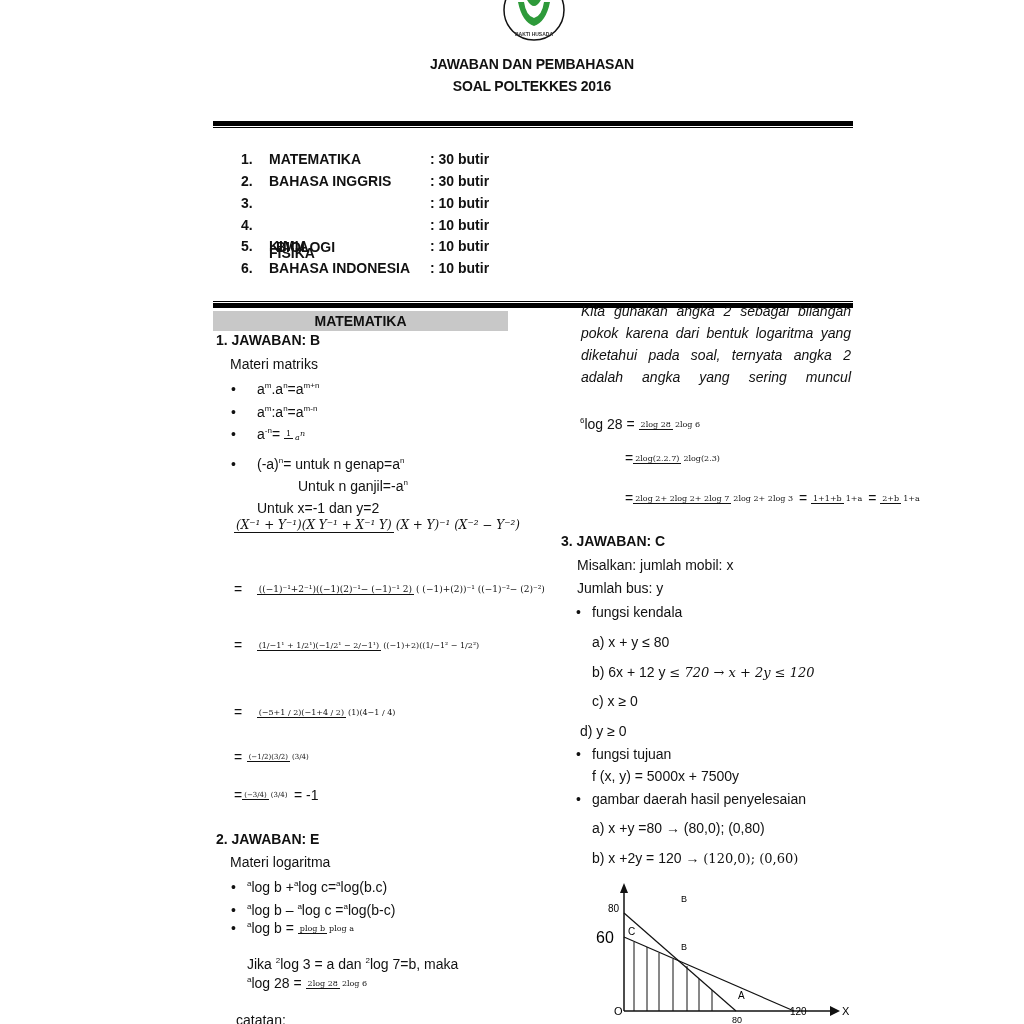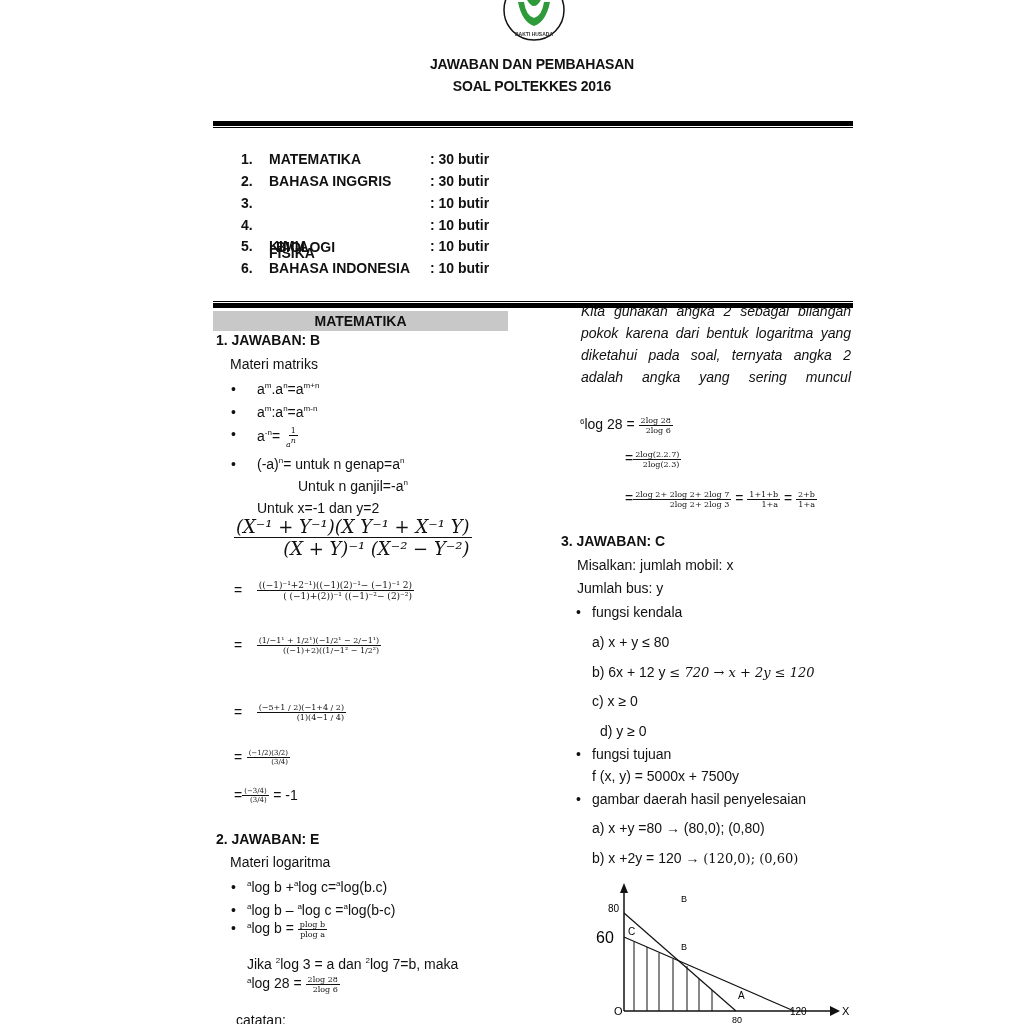--- a/index.html
+++ b/index.html
@@ -12,21 +12,21 @@
   .rule-thin { left:213px; width:640px; height:1px; background:#000; }
   .subj { font-weight:bold; font-size:14px; }
   .section-bar { left:213px; top:311px; width:295px; height:20px; background:#c8c8c8;
                  font-weight:bold; font-size:14px; text-align:center; line-height:20px; }
   .t { font-size:14px; white-space:nowrap; }
   .b { font-weight:bold; }
   .just { text-align:justify; text-align-last:justify; width:270px; font-size:14px; font-style:italic; white-space:normal; }
   .bullet::before { content:"•"; position:absolute; left:-26px; font-size:14px; }
   .bullet2::before { content:"•"; position:absolute; left:-16px; font-size:14px; }
   .math { font-family:"DejaVu Serif", serif; font-style:italic; }
-  .frac { display:inline-flex; flex-direction:column; align-items:flex-end; vertical-align:middle; font-family:"DejaVu Serif", serif; }
+  .frac { display:inline-flex; flex-direction:row; align-items:flex-start; vertical-align:middle; font-family:"DejaVu Serif", serif; }
   .frac .n { border-bottom:1px solid #111; padding:0 2px; }
   .frac .d { padding:0 2px; }
   .fs9 { font-size:9px; }
   .fs8 { font-size:8px; }
   .fs7 { font-size:7px; }
   sup { font-size:8px; }
 </style>
 </head>
 <body>
 
@@ -81,21 +81,21 @@
 <div class="abs t bullet" style="left:257px; top:404px;">a<sup>m</sup>:a<sup>n</sup>=a<sup>m-n</sup></div>
 <div class="abs t bullet" style="left:257px; top:426px;">a<sup>-n</sup>= <span class="frac fs8">
       <span class="n">1</span>
       <span class="d"><i>a<sup>n</sup></i></span>
     </span></div>
 <div class="abs t bullet" style="left:257px; top:456px;">(-a)<sup>n</sup>= untuk n genap=a<sup>n</sup></div>
 <div class="abs t" style="left:298px; top:478px;">Untuk n ganjil=-a<sup>n</sup></div>
 <div class="abs t" style="left:257px; top:500px;">Untuk x=-1 dan y=2</div>
 
 <div class="abs" style="left:234px; top:516px;">
-  <span class="frac math" style="font-size:18px;">
+  <span class="frac math" style="font-size:12px;">
       <span class="n">(X⁻¹ + Y⁻¹)(X Y⁻¹ + X⁻¹ Y)</span>
       <span class="d">(X + Y)⁻¹ (X⁻² − Y⁻²)</span>
     </span>
 </div>
 
 <div class="abs" style="left:234px; top:580px;">
   <span class="t">=</span>
   <span class="frac fs9" style="margin-left:10px;">
       <span class="n">((−1)⁻¹+2⁻¹)((−1)(2)⁻¹− (−1)⁻¹ 2)</span>
       <span class="d">( (−1)+(2))⁻¹ ((−1)⁻²− (2)⁻²)</span>
@@ -170,21 +170,21 @@
       <span class="d">1+a</span>
     </span></div>
 
 <div class="abs t b" style="left:561px; top:533px;">3. JAWABAN: C</div>
 <div class="abs t" style="left:577px; top:557px;">Misalkan: jumlah mobil: x</div>
 <div class="abs t" style="left:577px; top:580px;">Jumlah bus: y</div>
 <div class="abs t bullet2" style="left:592px; top:604px;">fungsi kendala</div>
 <div class="abs t" style="left:592px; top:634px;">a) x + y ≤ 80</div>
 <div class="abs t" style="left:592px; top:664px;"><span>b) 6x + 12 y</span> <span class="math" style="font-size:13px;">≤ 720 → x + 2y  ≤ 120</span></div>
 <div class="abs t" style="left:592px; top:693px;">c) x ≥ 0</div>
-<div class="abs t" style="left:600px; top:723px;">d) y ≥ 0</div>
+<div class="abs t" style="left:580px; top:723px;">d) y ≥ 0</div>
 <div class="abs t bullet2" style="left:592px; top:746px;">fungsi tujuan</div>
 <div class="abs t" style="left:592px; top:768px;">f (x, y) = 5000x + 7500y</div>
 <div class="abs t bullet2" style="left:592px; top:791px;">gambar daerah hasil penyelesaian</div>
 <div class="abs t" style="left:592px; top:820px;">a) x +y =80 → (80,0); (0,80)</div>
 <div class="abs t" style="left:592px; top:850px;"><span>b) x +2y = 120 →</span> <span class="math" style="font-style:normal;font-size:13px;">(120,0); (0,60)</span></div>
 
 <svg class="abs" style="left:590px; top:875px;" width="270" height="149" viewBox="0 0 270 149">
   <line x1="34" y1="136" x2="34" y2="14" stroke="#111" stroke-width="1.5"></line>
   <polygon points="34,8 30,18 38,18" fill="#111"></polygon>
   <line x1="34" y1="136" x2="242" y2="136" stroke="#111" stroke-width="1.5"></line>

